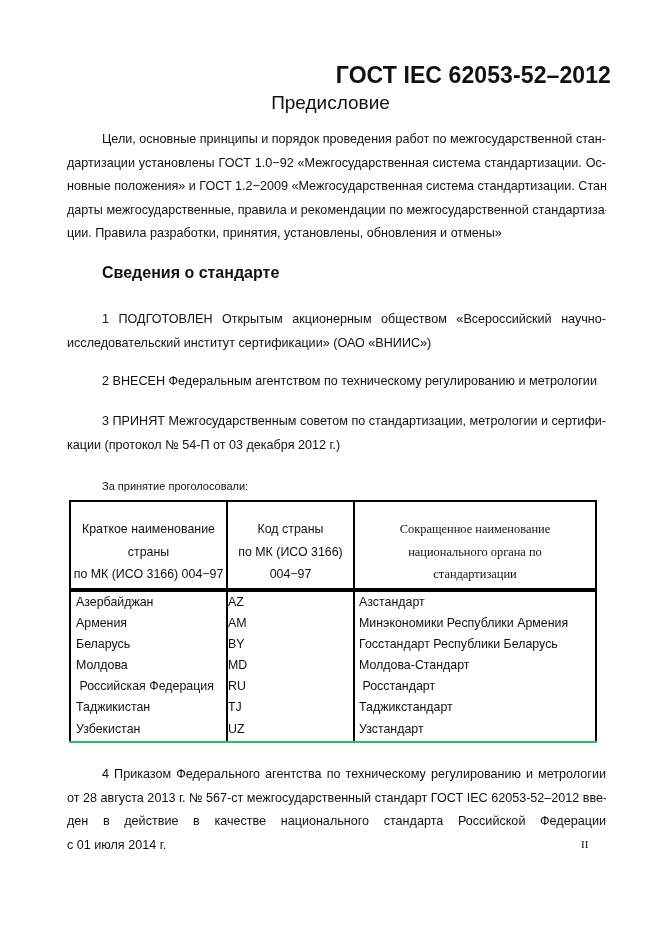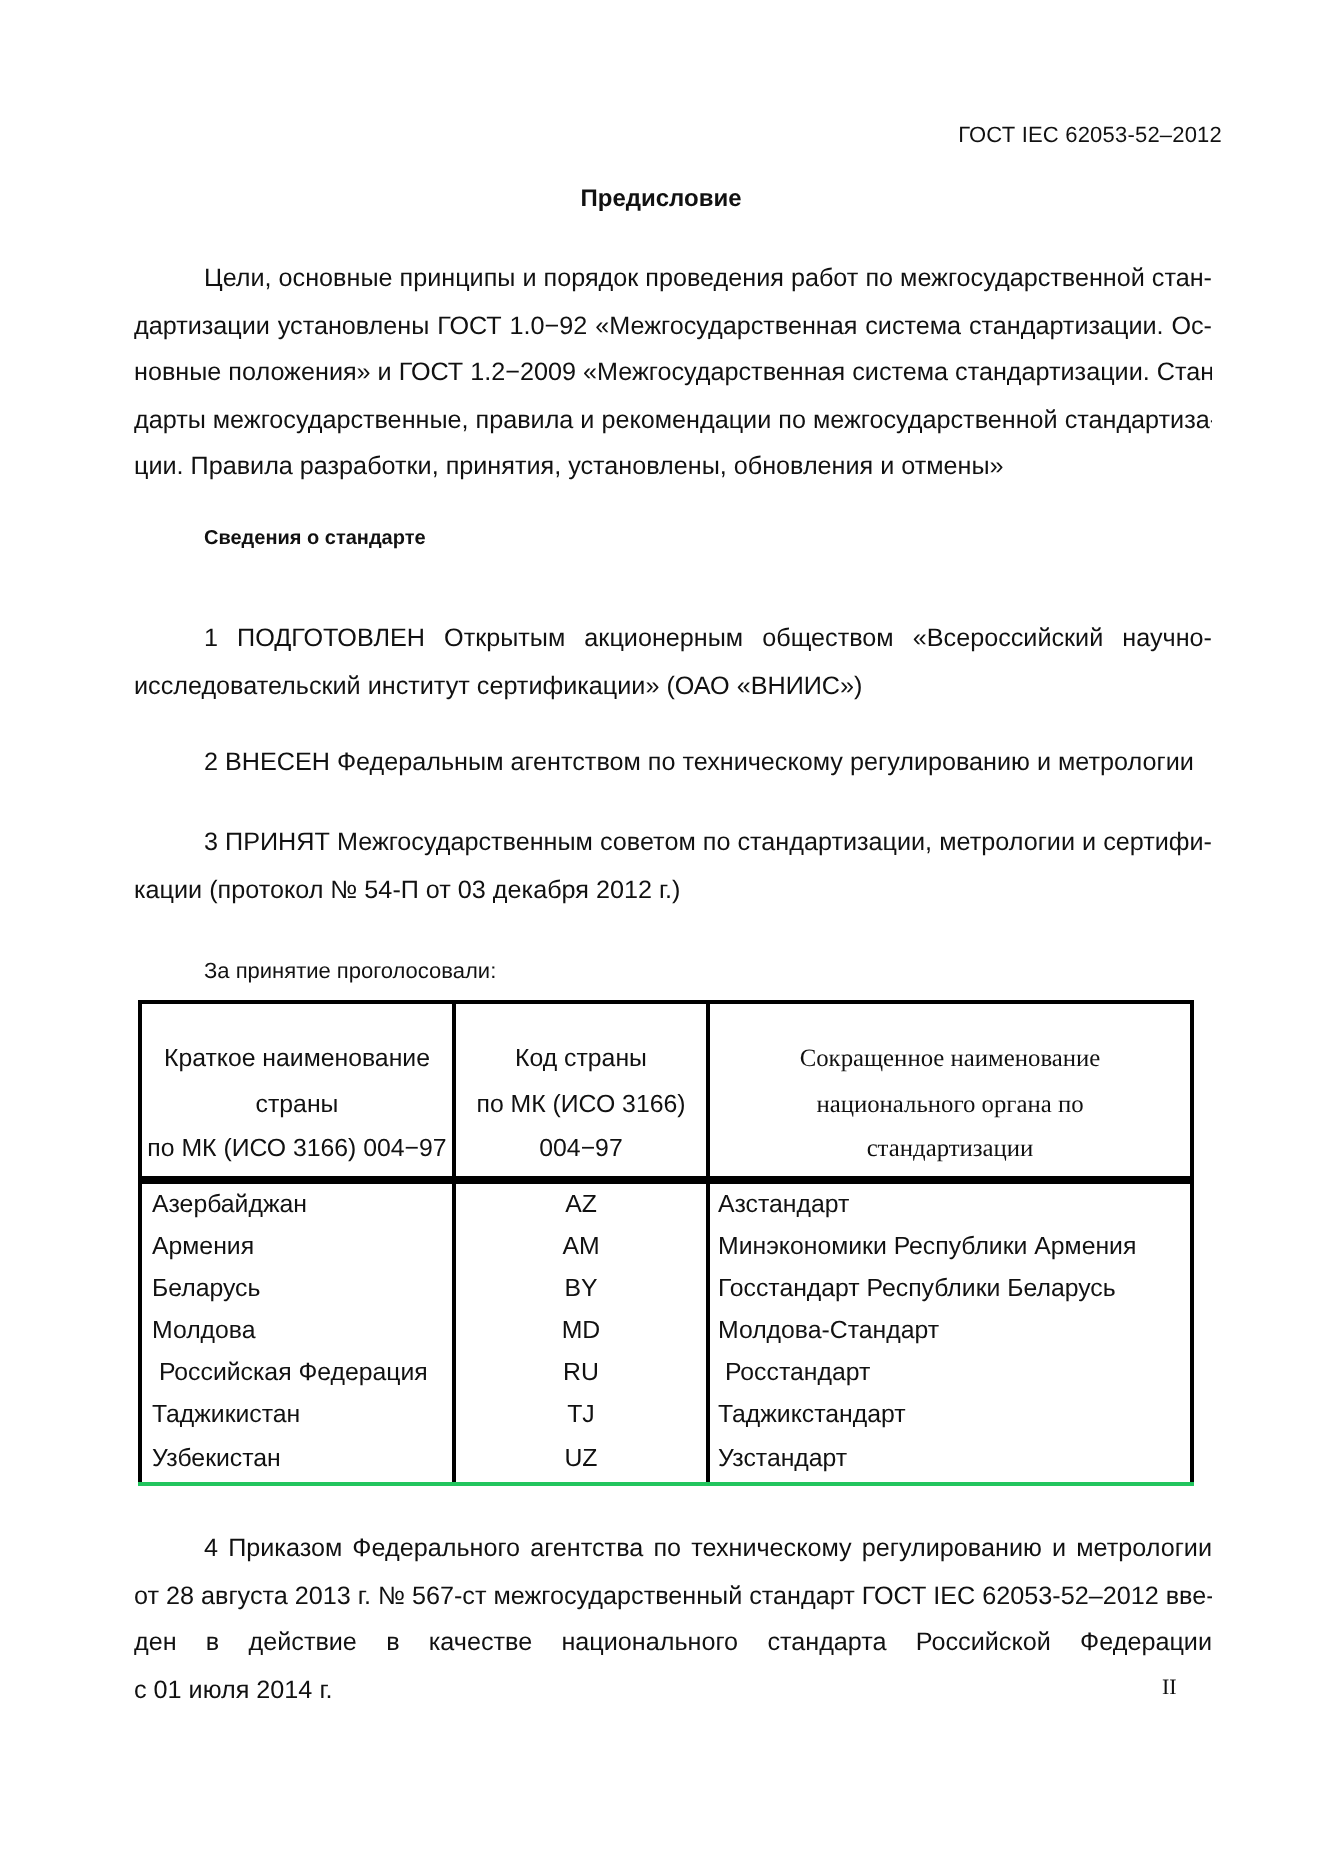--- a/index.html
+++ b/index.html
@@ -2,54 +2,54 @@
 <html><head>
   <meta charset="utf-8">
   <style>
     html, body { margin: 0; padding: 0; background: #ffffff; }
     body {
       width: 661px; height: 936px; position: relative; overflow: hidden;
       font-family: "Liberation Sans", sans-serif; color: #111111;
     }
     .abs { position: absolute; }
     .doc-code {
-      right: 50px; top: 62px; font-size: 11px; font-weight: normal; letter-spacing: 0.1px;
+      right: 50px; top: 62px; font-size: 23px; font-weight: bold; letter-spacing: 0.1px;
     }
     .section-title {
-      left: 0; width: 661px; top: 92px; text-align: center; font-size: 12px; font-weight: bold;
+      left: 0; width: 661px; top: 92px; text-align: center; font-size: 19px; font-weight: normal;
     }
     .para {
       left: 67px; width: 539px; font-size: 12.6px; line-height: 23.5px; text-align: justify;
     }
     .para .indent { display: inline-block; width: 35px; }
     .para-line { display: block; text-align: justify; text-align-last: justify; height: 23.5px; white-space: nowrap; overflow: hidden; }
     .para-line.last { text-align-last: left; }
     .subhead {
-      left: 102px; top: 264px; font-size: 10px; font-weight: bold;
+      left: 102px; top: 264px; font-size: 16px; font-weight: bold;
     }
     .table-caption { left: 102px; top: 480px; font-size: 11px; }
     table.votes {
       position: absolute; left: 69px; top: 500px; width: 528px;
       border-collapse: collapse; font-size: 12.4px;
     }
     table.votes td, table.votes th {
       border-left: 2px solid #000; border-right: 2px solid #000; padding: 0;
     }
     table.votes thead th {
       font-weight: normal; text-align: center; vertical-align: top;
       border-top: 2px solid #000; border-bottom: 4px solid #000;
       line-height: 22.5px; padding-top: 16px; padding-bottom: 2px; height: 66px;
     }
     table.votes tbody td { height: 21px; line-height: 21px; vertical-align: middle; }
     table.votes tbody tr:last-child td { border-bottom: 2px solid #22c55e; height: 23px; }
     .col1 { width: 155px; }
     .col2 { width: 125px; }
     .col3 { width: 240px; font-family: Liberation Serif, serif; }
     td.country { padding-left: 5px !important; }
-    td.code { text-align: center; margin-top: 32px; }
+    td.code { text-align: left; margin-top: 32px; }
     td.body { padding-left: 4px !important; }
     .page-num {
       left: 581px; top: 838px; font-family: "Liberation Serif", serif; font-size: 11px;
     }
   </style>
 </head>
 <body>
 
 <div class="abs doc-code">ГОСТ IEC 62053-52–2012</div>
 

